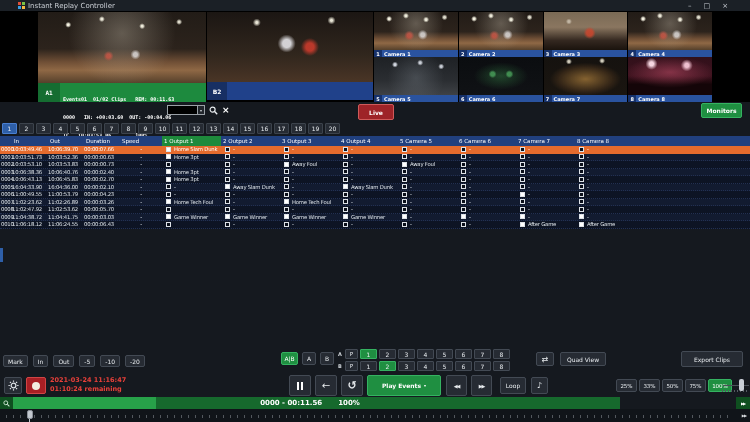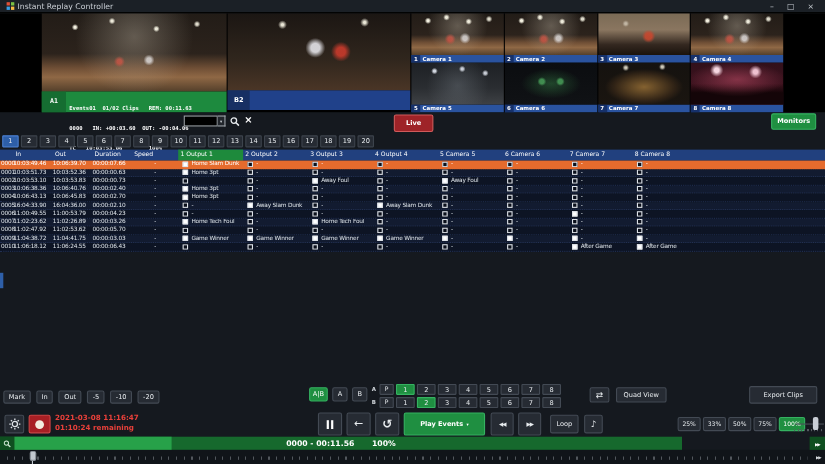--- a/index.html
+++ b/index.html
@@ -1,19 +1,19 @@
 <!DOCTYPE html>
 <html><head>
 <meta charset="utf-8">
 <style>
 *{margin:0;padding:0;box-sizing:border-box}
 html,body{width:750px;height:422px;overflow:hidden}
 body{position:relative;background:#15191f;font-family:"DejaVu Sans","Liberation Sans",sans-serif;color:#e8ecef}
 
-.titlebar{position:absolute;top:0;left:0;width:750px;height:12px;background:#1b2026;display:flex;align-items:center;padding:0 6px;border-bottom:1px solid #000;z-index:9}
+.titlebar{position:absolute;top:0;left:0;width:750px;height:12px;background:#1b2026;display:flex;align-items:center;padding:0 18px;border-bottom:1px solid #000;z-index:9}
 .app-icon{width:7px;height:7px;display:grid;grid-template-columns:1fr 1fr;gap:1px;margin-right:3px}
 .app-icon i{display:block}
 .app-icon i:nth-child(1){background:#e05039}.app-icon i:nth-child(2){background:#7ac143}
 .app-icon i:nth-child(3){background:#3aa0e8}.app-icon i:nth-child(4){background:#f5b942}
 .title-text{font-size:7px;color:#c9ced4}
 .win-controls{margin-left:auto;display:flex;gap:12px;padding-right:4px}
 .win-btn{font-size:7px;color:#c9ced4;line-height:10px;cursor:default}
 
 .monitors{position:absolute;top:12px;left:0;width:750px;height:90px;background:#000}
 .scene{position:relative;overflow:hidden}
@@ -785,21 +785,21 @@
         <line x1="8.8" y1="8.8" x2="9.9" y2="9.9"></line>
         <line x1="2.1" y1="9.9" x2="3.2" y2="8.8"></line>
         <line x1="8.8" y1="3.2" x2="9.9" y2="2.1"></line>
       </g>
     </svg>
 </div>
 <div class="btn rec-btn">
     <span class="rec-dot"></span>
   </div>
 <div class="rec-text">
-  <div>2021-03-08 11:16:47</div>
+  <div>2021-03-24 11:16:47</div>
   <div>01:10:24 remaining</div>
 </div>
 <div class="btn pause-btn">
     <i></i>
     <i></i>
   </div>
 <div class="btn back-btn">
     <span>←</span>
   </div>
 <div class="btn dial-btn">

